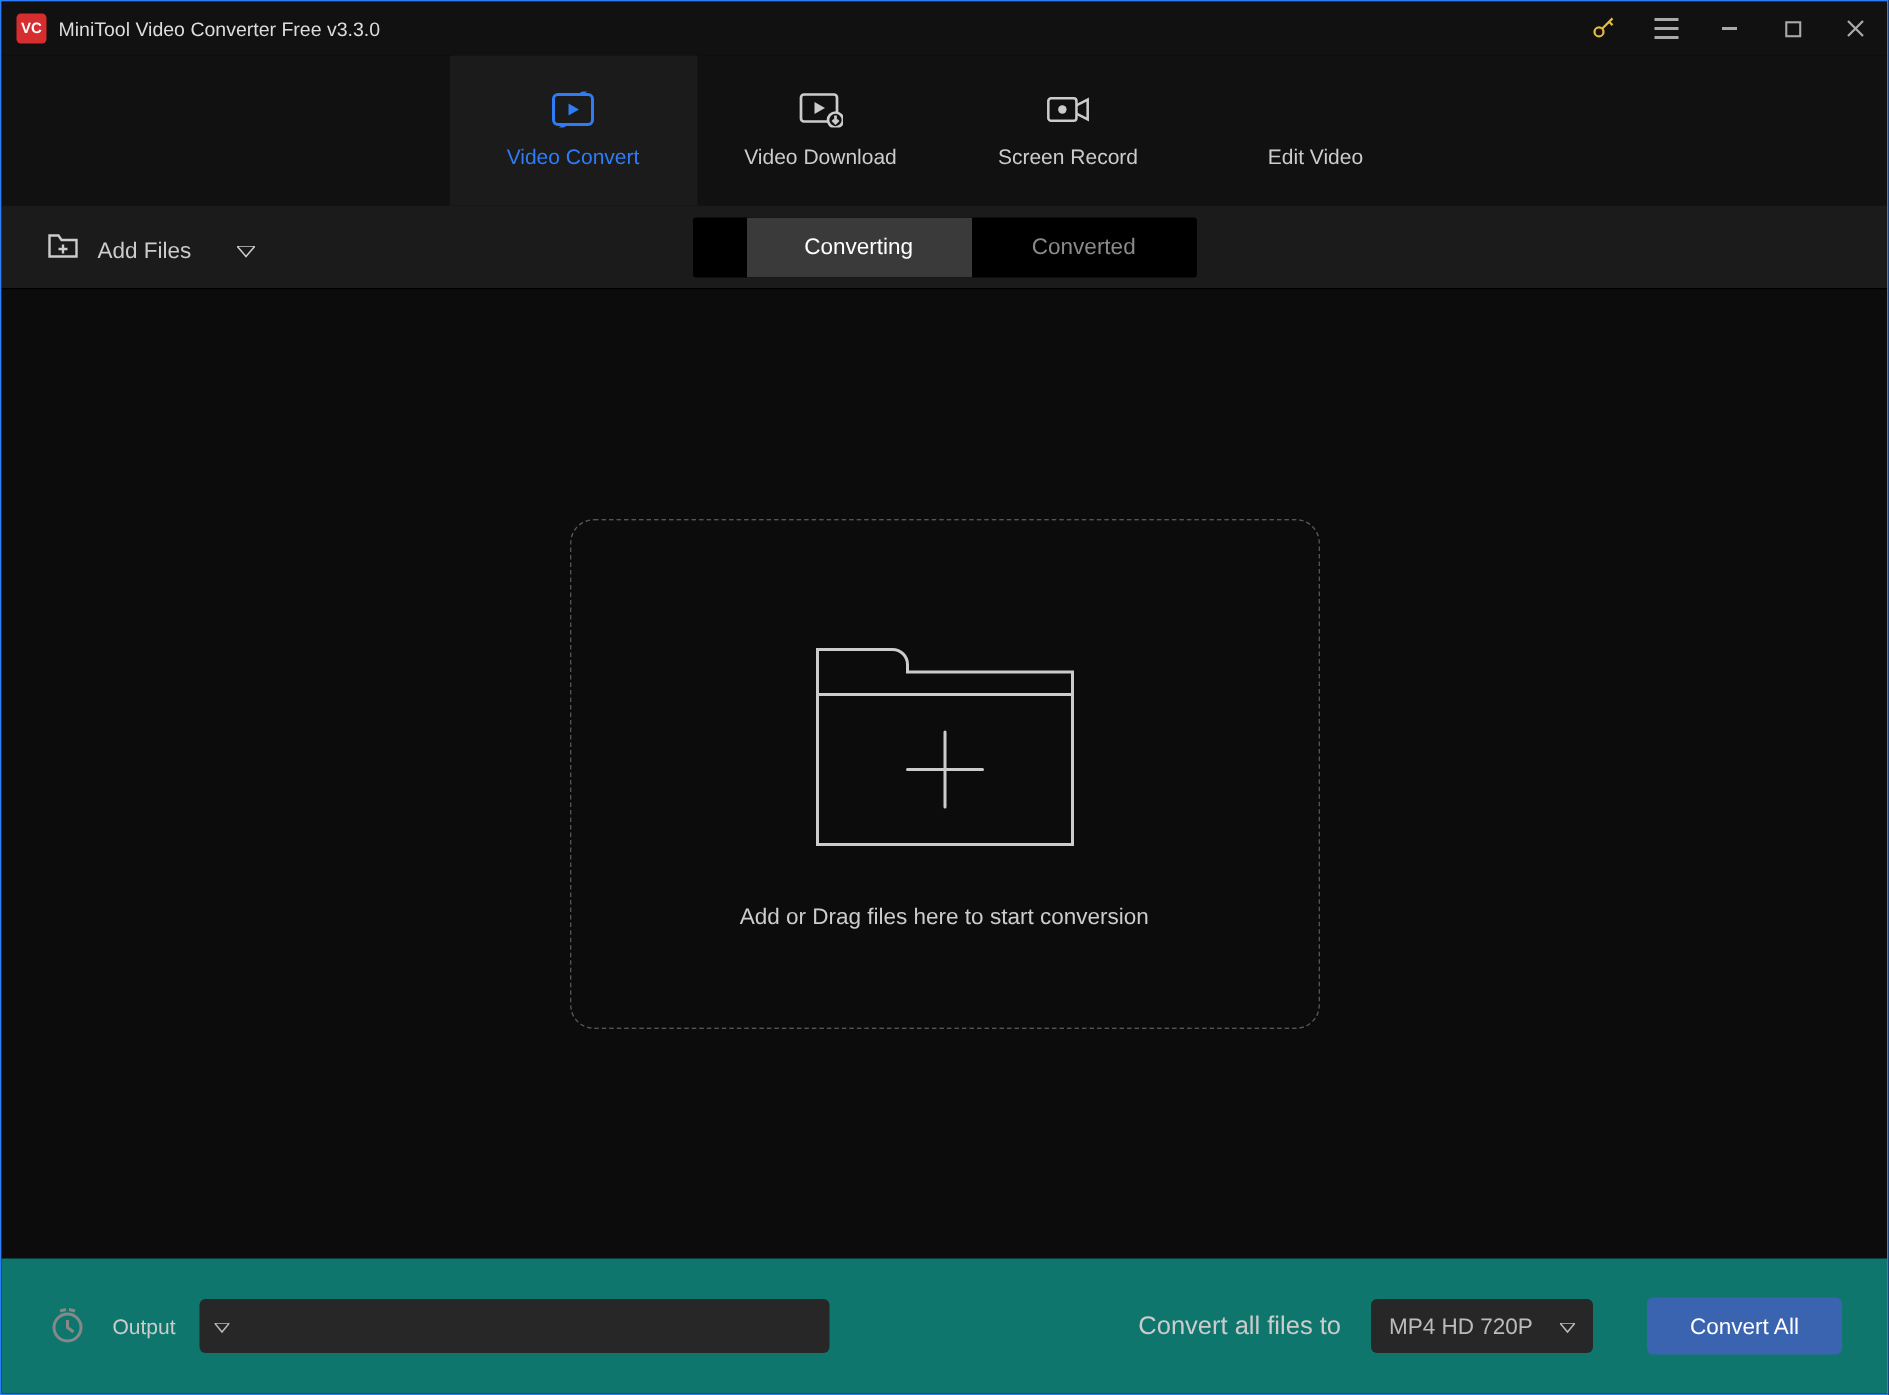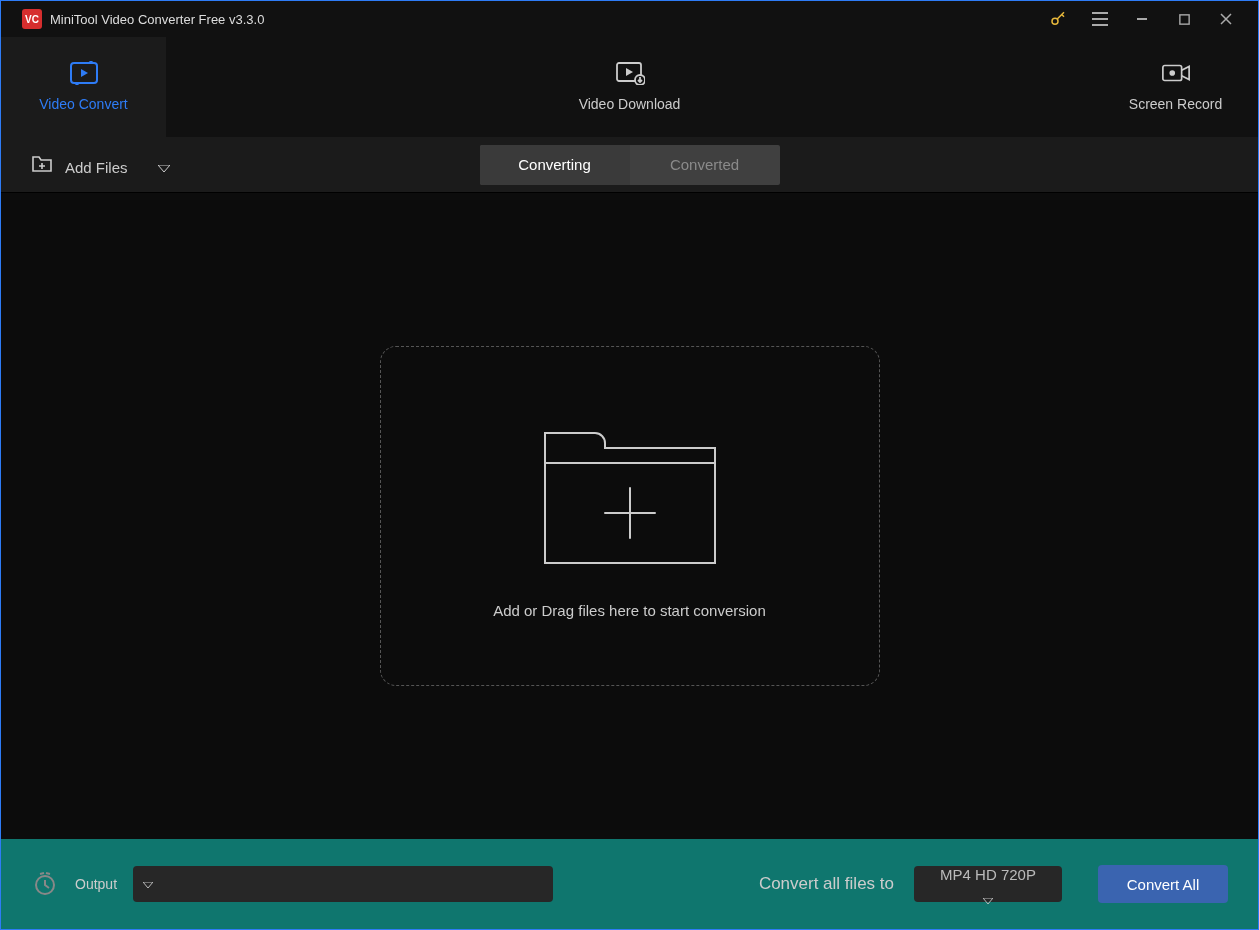--- a/index.html
+++ b/index.html
@@ -10,41 +10,41 @@
     color: #ccc;
     overflow: hidden;
     border: 1px solid #2e7cf6;
     display: flex; flex-direction: column;
   }
   
   .titlebar {
     height: 36px;
     background: #111;
     display: flex; align-items: center;
-    padding: 0 21px;
+    padding: 0 10px;
   }
   .app-icon {
     width: 20px; height: 20px;
     background: #d62e2e; border-radius: 3px;
     display: flex; align-items: center; justify-content: center;
     font-size: 10px; font-weight: bold; color: #fff;
     margin-right: 8px;
   }
   .title-text { font-size: 13px; color: #ddd; flex: 0 0 auto; }
   .titlebar-spacer { flex: 1; }
   .title-controls { display: flex; align-items: center; gap: 20px; }
   .title-btn { width: 22px; height: 22px; display:flex; align-items:center; justify-content:center; cursor:pointer; color:#aaa; }
   .key-icon { color:#e7b83b; }
   .hamburger svg, .minimize svg, .maximize svg, .close svg { display:block; }
 
   
   .header-tabs {
     height: 100px;
     background: #111;
-    display: flex; justify-content: space-between; align-items: stretch;
+    display: flex; justify-content: center; align-items: stretch;
   }
   .main-tab {
     width: 165px;
     display: flex; flex-direction: column;
     align-items: center; justify-content: center;
     gap: 12px;
     color: #ccc; cursor: pointer;
     font-size: 14px;
   }
   .main-tab.active {
@@ -64,22 +64,23 @@
   }
   .add-files {
     display: flex; align-items: flex-end; gap: 12px;
     cursor: pointer; color:#ccc; font-size:15px;
   }
   .add-files-icon { width:22px; height:22px; display:flex; }
   .add-dropdown-arrow { margin-left: 18px; }
 
   .sub-tabs {
     position: absolute; left: 50%; transform: translateX(-50%);
-    display: flex; background:#404040; border-radius:2px; height:40px;
+    display: flex; background:#000000; border-radius:2px; height:40px;
     overflow:hidden;
+    padding-left:36px;
   }
   .sub-tab {
     width: 150px; display:flex; align-items:center; justify-content:center;
     font-size:15px; cursor:pointer; color:#8a8a8a;
   }
   .sub-tab.active { background:#3a3a3a; color:#fff; font-weight:500; }
 
   
   .main-area {
     flex: 1;
@@ -117,21 +118,21 @@
     overflow:hidden; white-space:nowrap;
     cursor:pointer;
   }
   .path-text { flex:1; overflow:hidden; text-overflow:clip; }
   .footer-spacer { flex:1; }
   .convert-to-label { font-size:17px; color:#ccc; margin-right:4px; }
   .format-select {
     width: 148px; height:36px;
     background:#272727; border-radius:4px;
     display:flex; align-items:center; padding:0 12px;
-    color:#bbb; font-size:15px; cursor:pointer; gap:8px;flex-direction:column;
+    color:#bbb; font-size:15px; cursor:pointer; gap:8px;
   }
   .format-text { flex:1; }
   .convert-all-btn {
     width: 130px; height:38px;
     background:#3a64b0; color:#fff;
     border-radius:4px;
     display:flex; align-items:center; justify-content:center;
     font-size:15px; cursor:pointer; margin-left:20px;
   }
   svg { stroke: currentColor; fill: none; }
@@ -198,20 +199,28 @@
   <div class="main-tab">
     <span class="tab-icon">
       <svg width="32" height="22" viewBox="0 0 32 22" stroke-width="1.8" stroke="#ccc">
           <rect x="2" y="3" width="20" height="16" rx="2"></rect>
           <circle cx="12" cy="11" r="3" fill="#ccc" stroke="none"></circle>
           <path d="M22 8 L30 4 V18 L22 14"></path>
         </svg>
     </span>
     <span>Screen Record</span>
   </div>
+  <div class="main-tab">
+    <span class="tab-icon">
+      <svg width="28" height="24" viewBox="0 0 28 24" stroke-width="0" fill="#ccc">
+          <path d="M2 22 L2 2 L8 2 L8 12 L16 2 L23 2 L14 13 L24 22 L16 22 L8 13 L8 22 Z"></path>
+        </svg>
+    </span>
+    <span>Edit Video</span>
+  </div>
 </div>
 
 <div class="subbar">
   <div class="add-files">
     <span class="add-files-icon">
       <svg width="22" height="20" viewBox="0 0 22 20" stroke-width="1.6" stroke="#ccc">
           <path d="M2 3h6l2 3h10v11H2z"></path>
           <path d="M11 9v6M8 12h6"></path>
         </svg>
     </span>

